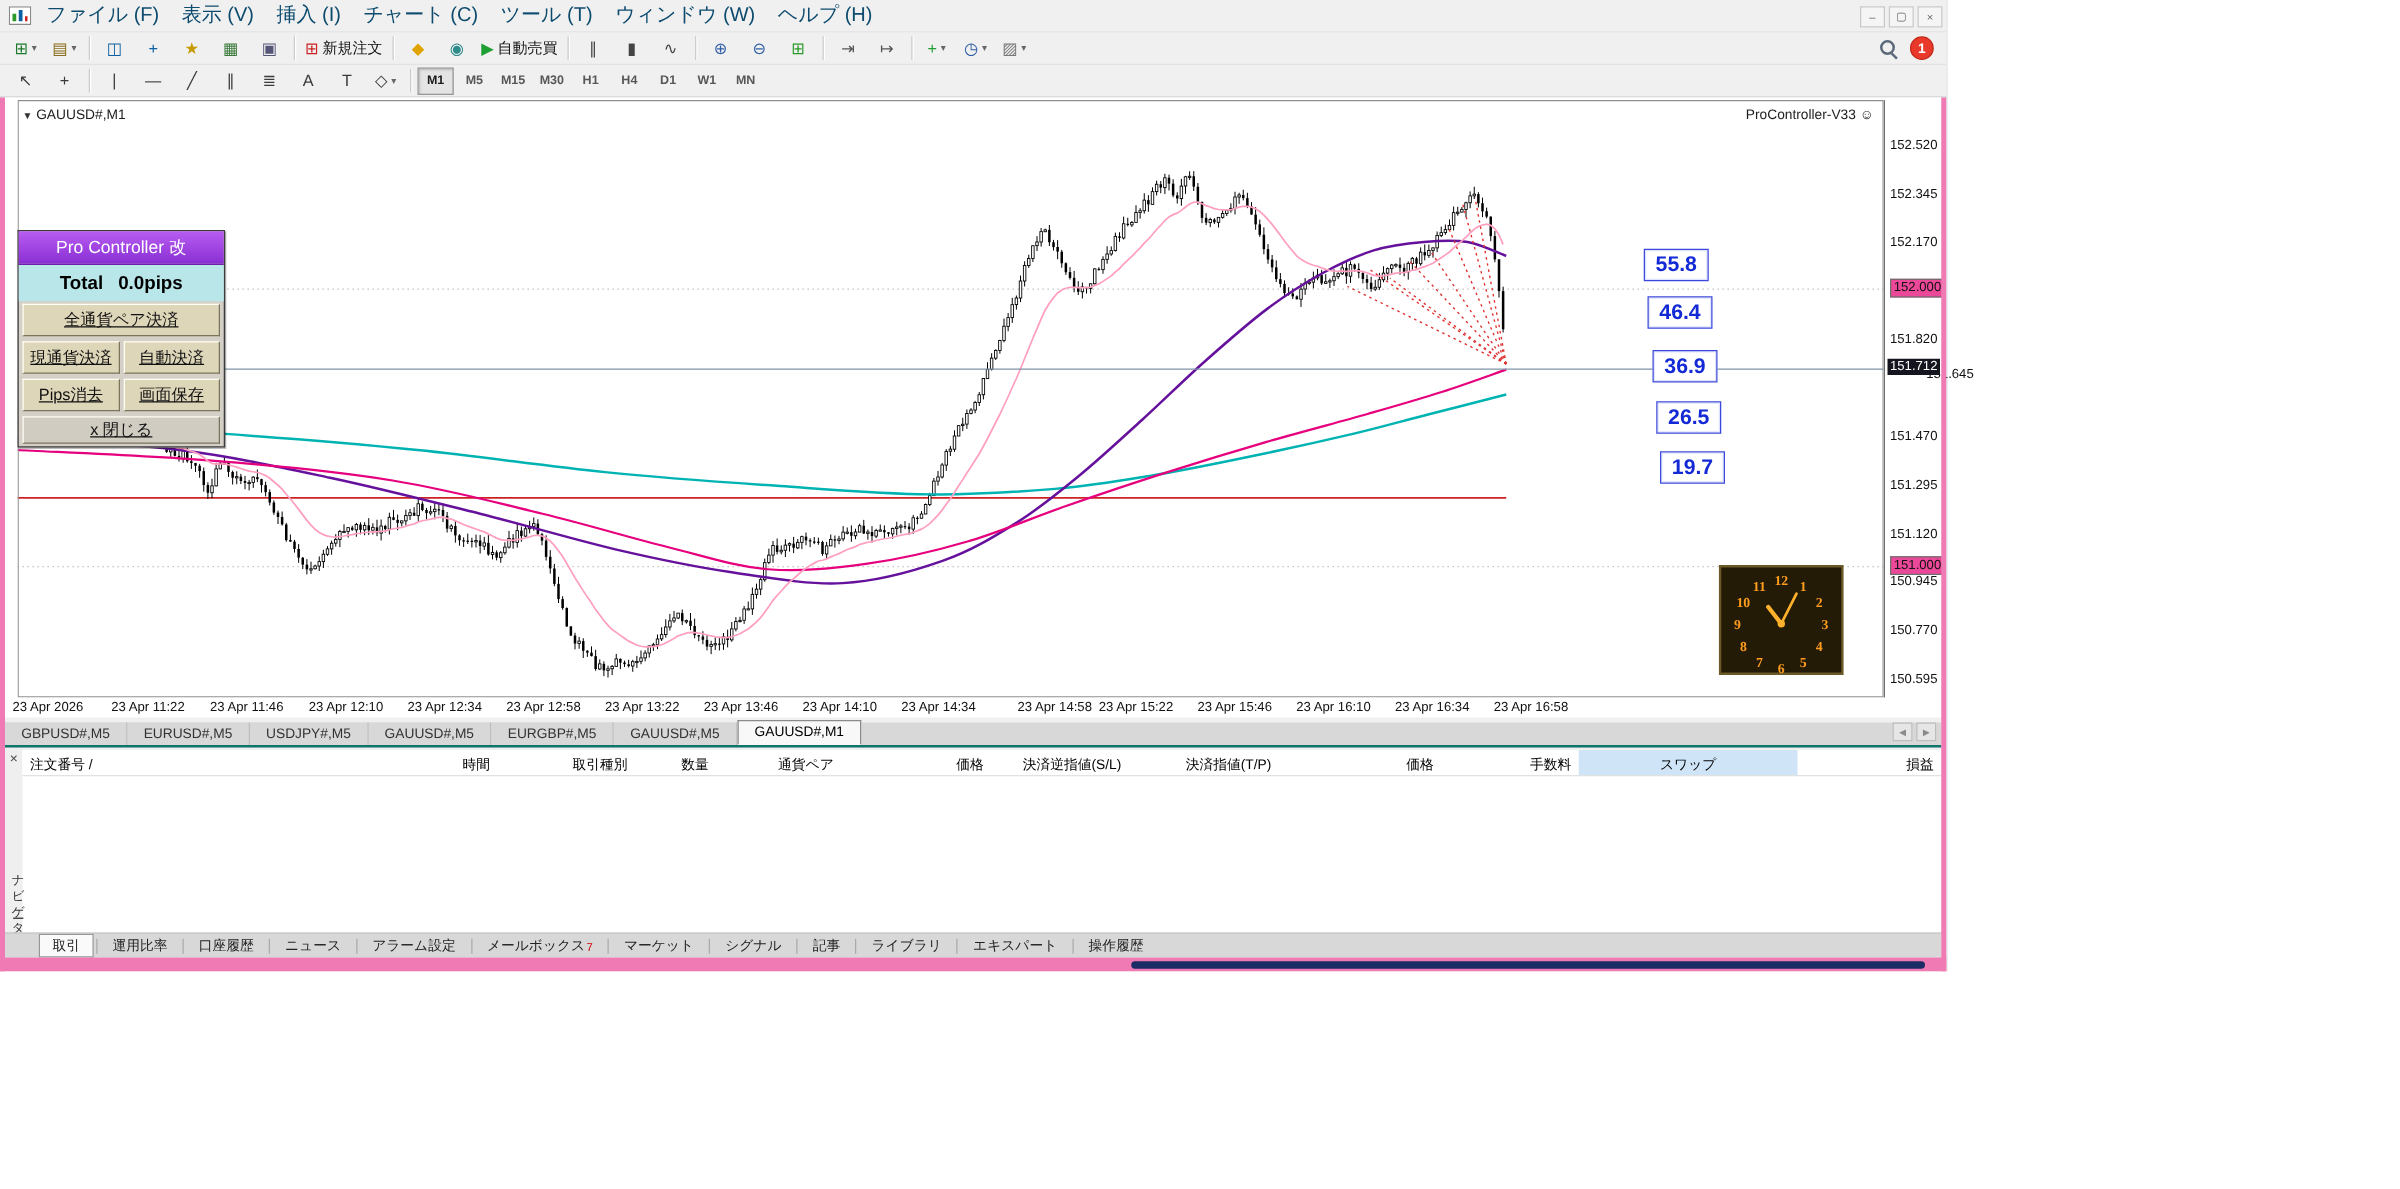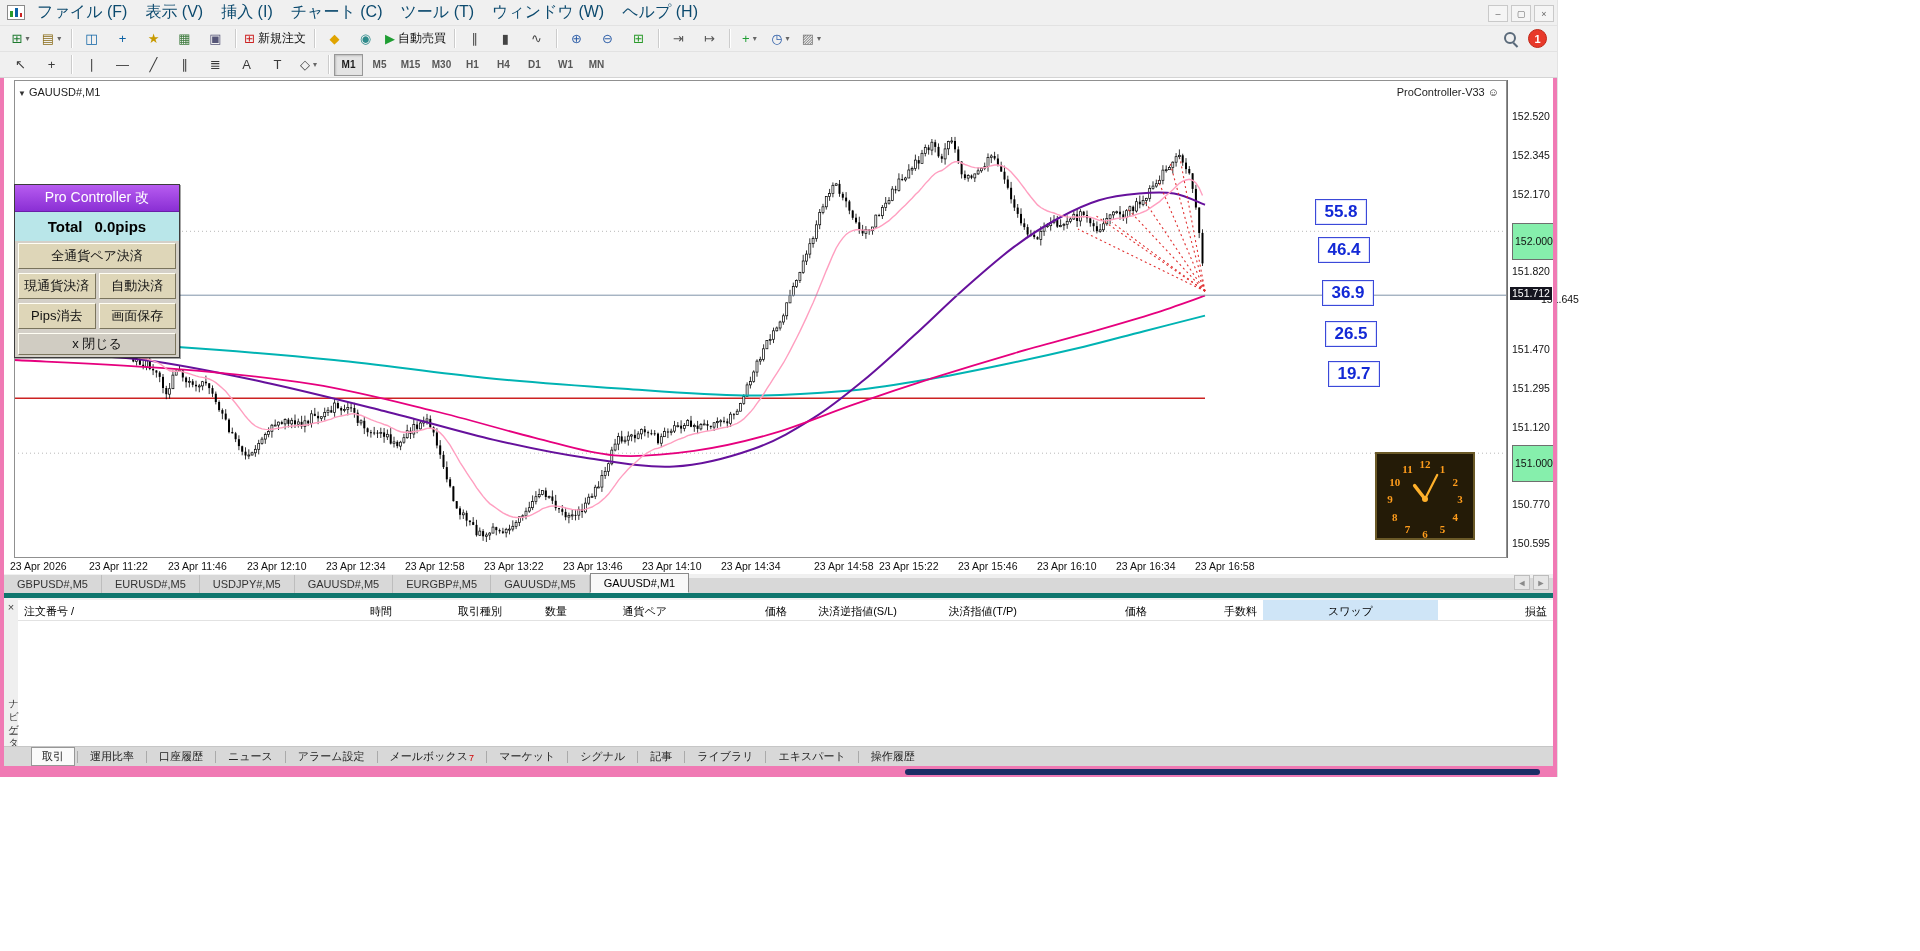--- a/index.html
+++ b/index.html
@@ -35,35 +35,35 @@
   .notif{width:17px;height:17px;border-radius:50%;background:#e8392a;border:1px solid #c02718;color:#fff;font-size:11px;font-weight:bold;display:flex;align-items:center;justify-content:center;}
   
   .chart-wrap{position:absolute;left:4px;top:78px;width:1549px;height:496px;background:#fff;}
   .plot-area{position:absolute;left:10px;top:2px;width:1493px;height:478px;}
   #chart-svg{position:absolute;left:0;top:0;}
   .symbol-label{position:absolute;left:4px;top:6px;font-size:11px;color:#1d1d1d;z-index:4;}
   .symbol-label .tri{font-size:8px;color:#333;margin-right:3px;}
   .indi-label{position:absolute;right:8px;top:6px;font-size:11px;color:#1d1d1d;z-index:4;}
   .price-axis{position:absolute;left:1503px;top:2px;width:46px;height:478px;background:#fff;border-left:1px solid #6f6f6f;font-size:10.5px;}
   .pa-tick{position:absolute;left:4px;height:13px;line-height:13px;color:#111;white-space:nowrap;}
-  .pa-box{left:4px;background:#86efac;border:1px solid #6f6f6f;padding:11px 2px;}
+  .pa-box{left:4px;background:#ec4899;border:1px solid #6f6f6f;padding:0 2px;}
   .pa-cur{left:2px;background:#15151f;color:#fff;padding:0 2px;}
   .time-axis{position:absolute;left:10px;top:482px;width:1493px;height:13px;font-size:10.5px;color:#111;}
   .ta-label{position:absolute;top:0;white-space:nowrap;}
   .pips-label{position:absolute;width:50px;height:24px;background:#fff;border:1px solid #3b49d8;box-shadow:0 0 0 1px #dfe3ff inset;color:#1329d6;font-weight:bold;font-size:17px;display:flex;align-items:center;justify-content:center;z-index:3;}
   .clock-widget{position:absolute;left:1361px;top:372px;width:100px;height:88px;z-index:3;}
   
   .pc-panel{position:absolute;left:0;top:104px;width:166px;background:#d4d0c8;border:1px solid #3c3c3c;box-shadow:1px 1px 0 rgba(0,0,0,.35);z-index:6;box-sizing:border-box;}
   .pc-header{height:26px;background:linear-gradient(#b75cf0,#8a2fd4);border-bottom:1px solid #6a1fa8;color:#fff;display:flex;align-items:center;justify-content:center;font-size:14px;}
   .pc-total{height:29px;background:#b9e6e9;display:flex;align-items:center;justify-content:center;gap:12px;font-weight:bold;font-size:15px;color:#000;}
   .pc-row{display:flex;gap:3px;padding:2px 3px;}
-  .pc-btn{flex:1;height:24px;background:#ded6b8;border:1px solid;border-color:#fffef4 #7a745c #7a745c #fffef4;font-size:13px;color:#111;display:flex;align-items:center;justify-content:center;cursor:default;white-space:nowrap;}
+  .pc-btn{flex:1;height:24px;background:#ded6b8;border:1px solid;border-color:#fffef4 #7a745c #7a745c #fffef4;font-size:13px;color:#111;display:flex;align-items:center;justify-content:center;cursor:default;white-space:nowrap;text-decoration:underline;}
   .pc-btn.gray{background:#d0ccc2;height:20px;}
   
-  .chart-tabs{position:absolute;left:4px;top:578px;width:1549px;height:20px;background:#d8d8d8;display:flex;align-items:flex-end;box-sizing:border-box;border-bottom:5px solid #0f766e;}
+  .chart-tabs{position:absolute;left:4px;top:578px;width:1549px;height:20px;background:#d8d8d8;display:flex;align-items:flex-end;box-sizing:border-box;border-bottom:2px solid #0f766e;}
   .ctab{height:18px;padding:0 13px;font-size:11px;color:#333;display:flex;align-items:center;border-right:1px solid #bdbdbd;background:#d8d8d8;white-space:nowrap;}
   .ctab.active{background:#f8f8f8;border:1px solid #8a8a8a;border-bottom:1px solid #f8f8f8;color:#000;}
   .ctab-arrows{margin-left:auto;display:flex;gap:3px;padding:0 4px 3px 0;font-size:9px;color:#8a8a8a;}
   .ctab-arrow{width:14px;height:13px;border:1px solid #bcbcbc;background:#e6e6e6;display:flex;align-items:center;justify-content:center;}
   
   .terminal{position:absolute;left:4px;top:600px;width:1549px;height:166px;background:#fff;}
   .left-rail{position:absolute;left:0;top:0;width:14px;height:166px;background:#efefef;}
   .rail-close{width:14px;height:14px;font-size:11px;color:#444;display:flex;align-items:center;justify-content:center;}
   .rail-label{position:absolute;top:92px;left:2px;writing-mode:vertical-rl;font-size:10px;color:#333;letter-spacing:1px;}
   .t-header{position:absolute;left:14px;top:0;width:1535px;height:21px;display:flex;align-items:stretch;font-size:11px;color:#000;border-bottom:1px solid #e2e2e2;background:#fff;box-sizing:border-box;}

